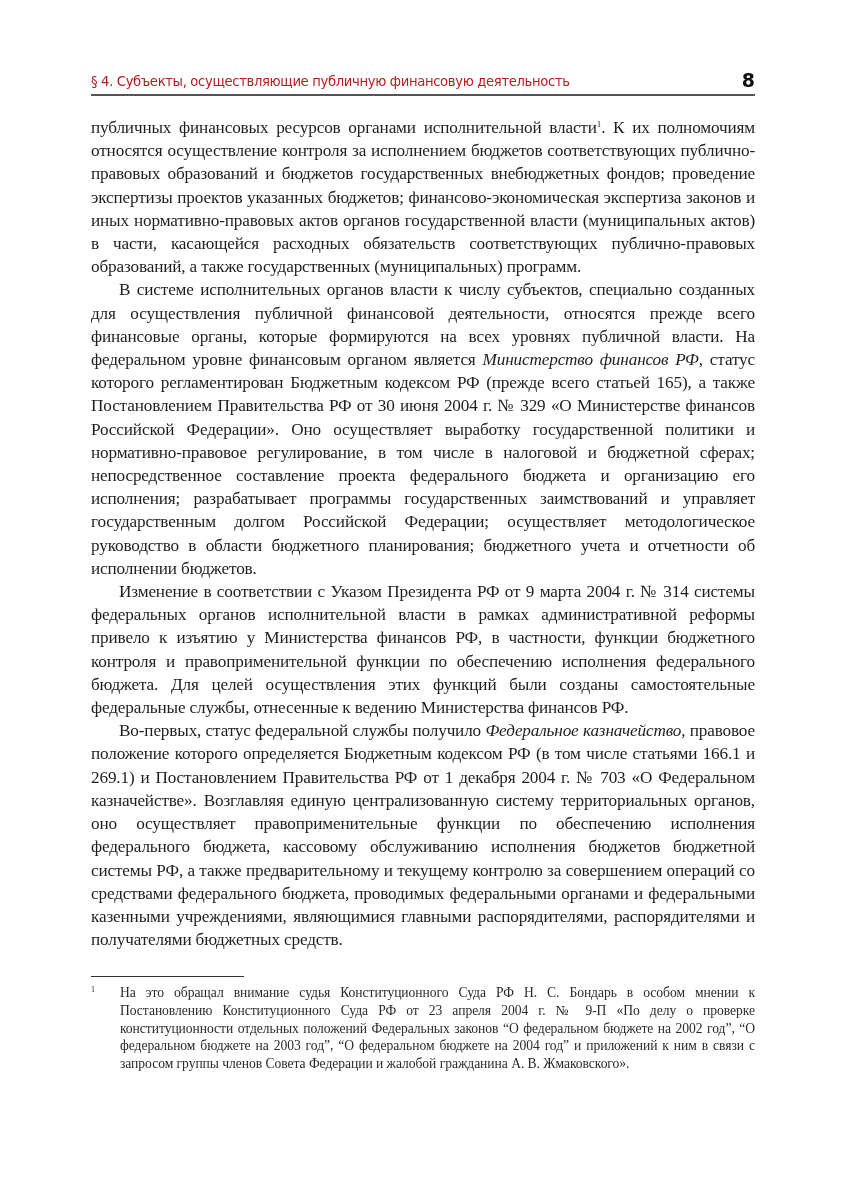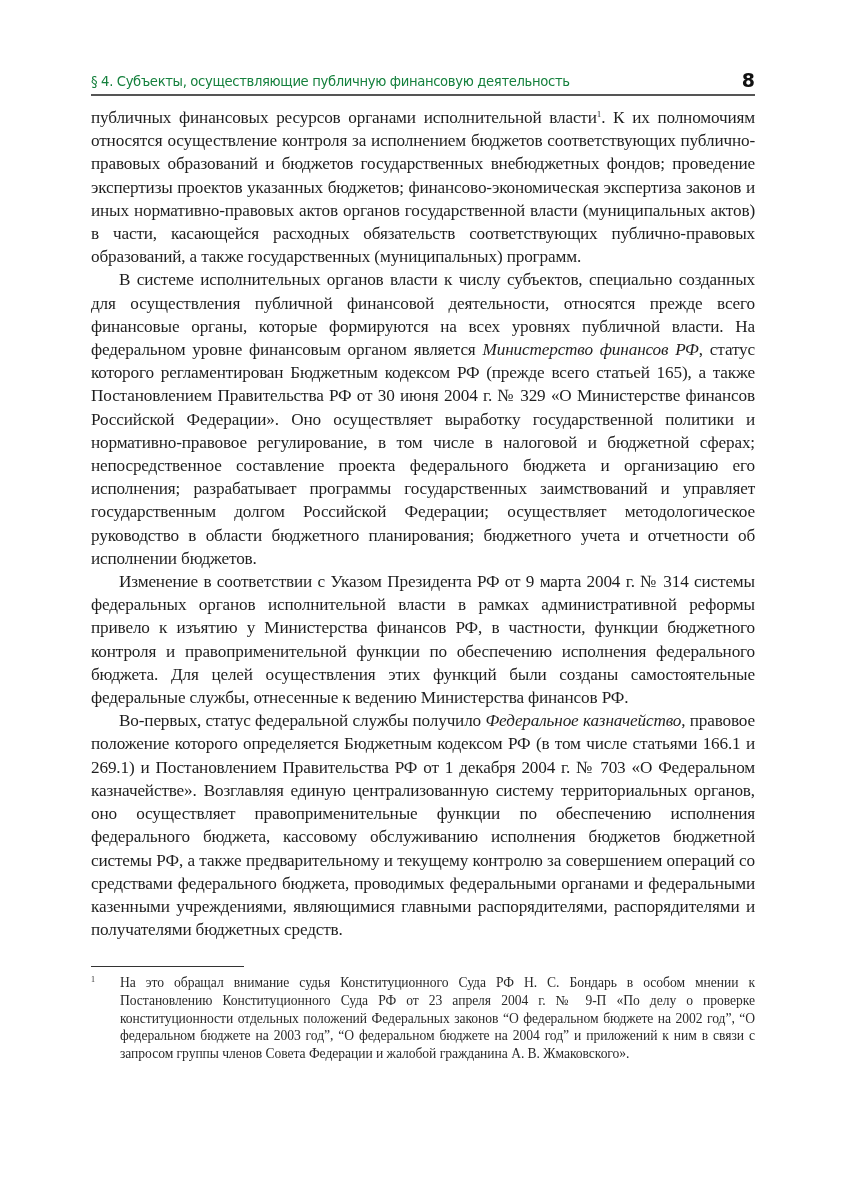--- a/index.html
+++ b/index.html
@@ -1,23 +1,23 @@
 <!DOCTYPE html>
 <html><head>
 <meta charset="utf-8">
 <style>
   html, body { margin: 0; padding: 0; background: #ffffff; }
   body { width: 841px; height: 1200px; position: relative; overflow: hidden; color: #1e1e1e; }
   .page { position: absolute; left: 91px; top: 66px; width: 664px; }
   .running-head { display: flex; justify-content: space-between; align-items: flex-end; height: 26px;
     font-family: "DejaVu Sans", sans-serif; }
-  .running-title { font-size: 13.2px; color: #15803d; letter-spacing: -0.35px; padding-bottom: 3px; text-align: right; }
+  .running-title { font-size: 13.2px; color: #b91c1c; letter-spacing: -0.35px; padding-bottom: 3px; text-align: right; }
   .page-num { font-size: 19px; font-weight: bold; color: #111; padding-bottom: 1px; }
   .head-rule { height: 2px; background: #555; margin-top: 2px; }
-  .body-text { margin-top: 10px; font-family: "Liberation Serif", "DejaVu Serif", serif; font-size: 17.2px;
+  .body-text { margin-top: 20px; font-family: "Liberation Serif", "DejaVu Serif", serif; font-size: 17.2px;
     line-height: 23.2px; text-align: justify; letter-spacing: -0.15px; }
   .body-text p { margin: 0; }
   .body-text p.indent { text-indent: 28px; }
   sup { font-size: 9px; line-height: 0; vertical-align: 6px; }
   .footnote-rule { width: 153px; height: 1px; background: #333; margin-top: 25px; }
   .footnotes { margin-top: 7px; font-family: "Liberation Serif", "DejaVu Serif", serif; font-size: 13.6px;
     line-height: 17.6px; color: #2a2a2a; }
   .footnote { display: flex; }
   .fn-mark { width: 29px; flex: 0 0 29px; font-size: 8px; line-height: 12px; }
   .fn-text { text-align: justify; letter-spacing: -0.05px; font-family: Liberation Serif, serif; }

